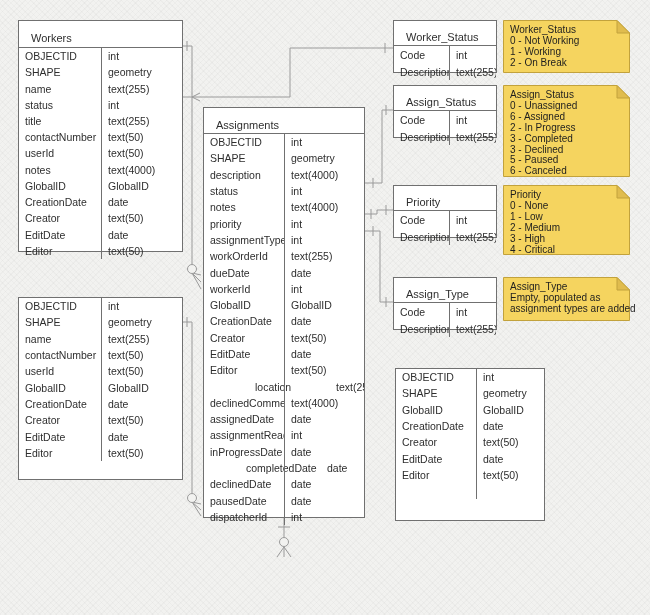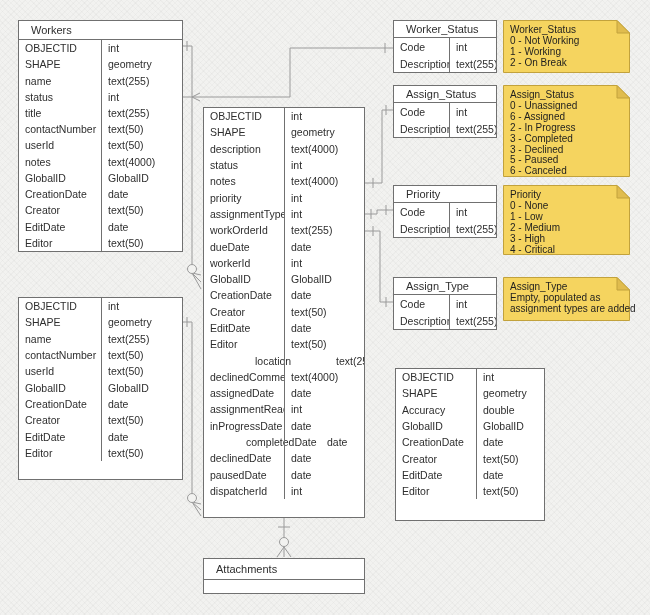--- a/index.html
+++ b/index.html
@@ -12,21 +12,21 @@
       repeating-linear-gradient(-45deg, rgba(0,0,0,0.022) 0 1px, transparent 1px 4px);
   }
   #wires{position:absolute;left:0;top:0;width:650px;height:615px;}
   .etable{
     position:absolute;background:#ffffff;border:1px solid #707070;
     box-sizing:border-box;color:#2e2e2e;
   }
   .t-header{
     box-sizing:border-box;border-bottom:1px solid #707070;
     font-size:11px;padding-left:12px;white-space:nowrap;overflow:hidden;
-    display:flex;align-items:center;
+    display:flex;align-items:center;margin-top:8px;
   }
   .t-rows{position:relative;}
   .t-divider{position:absolute;top:0;bottom:0;width:1px;background:#707070;}
   .t-row{display:flex;white-space:nowrap;}
   .t-cell{box-sizing:border-box;overflow:hidden;font-size:10.5px;display:flex;align-items:center;}
   .t-cell.name{padding-left:6px;}
   .t-cell.type{padding-left:7px;flex:1;}
   .note{position:absolute;color:#1e1e1e;}
   .note svg{position:absolute;left:0;top:0;}
   .note-text{position:relative;padding:5px 4px 0 7px;font-size:10px;line-height:10.9px;}
@@ -190,20 +190,21 @@
           <div class="t-cell type">date</div>
         </div>
         <div class="t-row" style="height: 16.3px;">
           <div class="t-cell name" style="width: 82px;">Editor</div>
           <div class="t-cell type">text(50)</div>
         </div>
         <div class="t-divider" style="left: 82px;"></div>
       </div>
     </div>
     <div class="etable" style="left: 203px; top: 107px; width: 162px; height: 411.2px;">
+      <div class="t-header" style="height: 18px;">Assignments</div>
       <div class="t-rows" style="height: 391.2px;">
         <div class="t-row" style="height: 16.3px;">
           <div class="t-cell name" style="width: 80px;">OBJECTID</div>
           <div class="t-cell type">int</div>
         </div>
         <div class="t-row" style="height: 16.3px;">
           <div class="t-cell name" style="width: 80px;">SHAPE</div>
           <div class="t-cell type">geometry</div>
         </div>
         <div class="t-row" style="height: 16.3px;">
@@ -357,24 +358,20 @@
       <div class="t-rows" style="height: 130.4px;">
         <div class="t-row" style="height: 16.3px;">
           <div class="t-cell name" style="width: 80px;">OBJECTID</div>
           <div class="t-cell type">int</div>
         </div>
         <div class="t-row" style="height: 16.3px;">
           <div class="t-cell name" style="width: 80px;">SHAPE</div>
           <div class="t-cell type">geometry</div>
         </div>
         <div class="t-row" style="height: 16.3px;">
-          <div class="t-cell name" style="width: 80px;">Accuracy</div>
-          <div class="t-cell type">double</div>
-        </div>
-        <div class="t-row" style="height: 16.3px;">
           <div class="t-cell name" style="width: 80px;">GlobalID</div>
           <div class="t-cell type">GlobalID</div>
         </div>
         <div class="t-row" style="height: 16.3px;">
           <div class="t-cell name" style="width: 80px;">CreationDate</div>
           <div class="t-cell type">date</div>
         </div>
         <div class="t-row" style="height: 16.3px;">
           <div class="t-cell name" style="width: 80px;">Creator</div>
           <div class="t-cell type">text(50)</div>
@@ -382,24 +379,20 @@
         <div class="t-row" style="height: 16.3px;">
           <div class="t-cell name" style="width: 80px;">EditDate</div>
           <div class="t-cell type">date</div>
         </div>
         <div class="t-row" style="height: 16.3px;">
           <div class="t-cell name" style="width: 80px;">Editor</div>
           <div class="t-cell type">text(50)</div>
         </div>
         <div class="t-divider" style="left: 80px;"></div>
       </div>
-    </div>
-    <div class="etable" style="left: 203px; top: 558px; width: 162px; height: 36px;">
-      <div class="t-header" style="height: 21px;">Attachments</div>
-      <div class="t-rows" style="height: 13px;"></div>
     </div>
     <div class="note" style="left: 503px; top: 20px; width: 127px; height: 53px;">
       <svg width="127" height="53">
         <path d="M0.5,0.5 L114,0.5 L126.5,13 L126.5,52.5 L0.5,52.5 Z" fill="#f5d45f" stroke="#c2a23c"></path>
         <path d="M114,0.5 L114,13 L126.5,13 Z" fill="#e0bc4e" stroke="#c2a23c"></path>
       </svg>
       <div class="note-text">
         <div class="note-line">Worker_Status</div>
         <div class="note-line">0 - Not Working</div>
         <div class="note-line">1 - Working</div>

